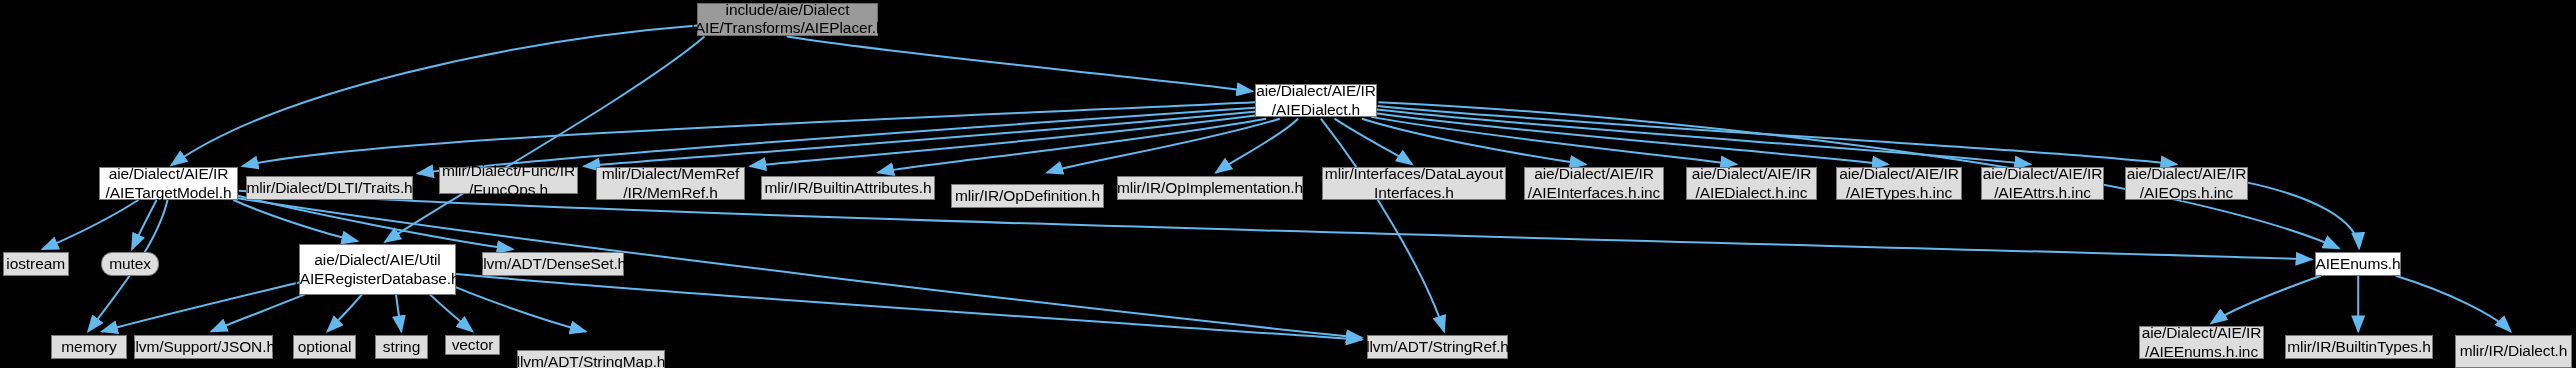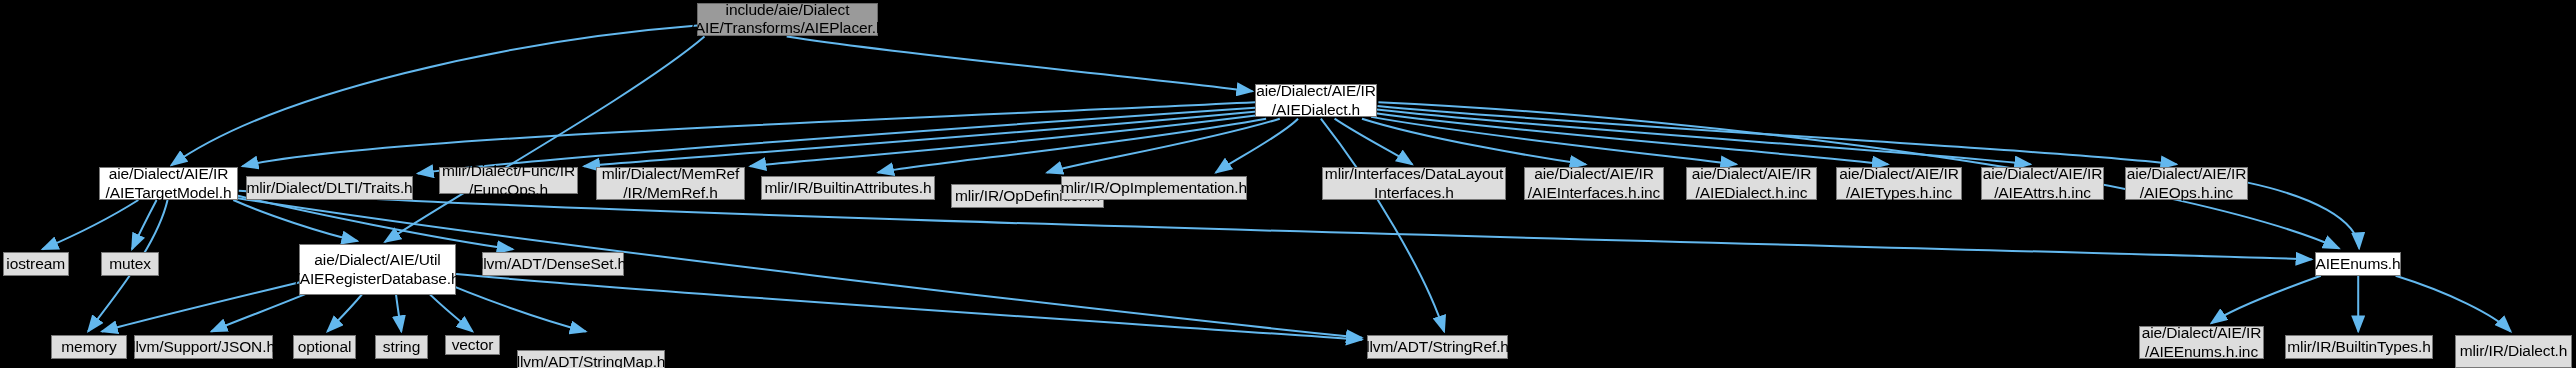--- a/index.html
+++ b/index.html
@@ -83,35 +83,35 @@
 /AIEDialect.h</div>
       <div class="node white" style="left: 99px; top: 167px; width: 139px; height: 33px;">aie/Dialect/AIE/IR
 /AIETargetModel.h</div>
       <div class="node" style="left: 246px; top: 176px; width: 167px; height: 24px;">mlir/Dialect/DLTI/Traits.h</div>
       <div class="node" style="left: 439px; top: 167px; width: 139px; height: 27px;">mlir/Dialect/Func/IR
 /FuncOps.h</div>
       <div class="node" style="left: 596px; top: 167px; width: 149px; height: 33px;">mlir/Dialect/MemRef
 /IR/MemRef.h</div>
       <div class="node" style="left: 761px; top: 176px; width: 174px; height: 24px;">mlir/IR/BuiltinAttributes.h</div>
       <div class="node" style="left: 951px; top: 184px; width: 153px; height: 24px;">mlir/IR/OpDefinition.h</div>
-      <div class="node" style="left: 1061px; top: 176px; width: 186px; height: 24px;">mlir/IR/OpImplementation.h</div>
+      <div class="node" style="left: 1117px; top: 176px; width: 186px; height: 24px;">mlir/IR/OpImplementation.h</div>
       <div class="node" style="left: 1322px; top: 167px; width: 184px; height: 33px;">mlir/Interfaces/DataLayout
 Interfaces.h</div>
       <div class="node" style="left: 1524px; top: 167px; width: 140px; height: 33px;">aie/Dialect/AIE/IR
 /AIEInterfaces.h.inc</div>
       <div class="node" style="left: 1686px; top: 167px; width: 131px; height: 33px;">aie/Dialect/AIE/IR
 /AIEDialect.h.inc</div>
       <div class="node" style="left: 1836px; top: 167px; width: 126px; height: 33px;">aie/Dialect/AIE/IR
 /AIETypes.h.inc</div>
       <div class="node" style="left: 1981px; top: 167px; width: 123px; height: 33px;">aie/Dialect/AIE/IR
 /AIEAttrs.h.inc</div>
       <div class="node" style="left: 2125px; top: 167px; width: 123px; height: 33px;">aie/Dialect/AIE/IR
 /AIEOps.h.inc</div>
       <div class="node" style="left: 2.7px; top: 252px; width: 66px; height: 24px;">iostream</div>
-      <div class="node" style="left: 101px; top: 252px; width: 58px; height: 24px;">mutex</div>
+      <div class="node" style="left: 101px; top: 252px; width: 58px; height: 24px; border-radius: 11px;">mutex</div>
       <div class="node white" style="left: 299px; top: 244px; width: 157px; height: 51px;">aie/Dialect/AIE/Util
 /AIERegisterDatabase.h</div>
       <div class="node" style="left: 482px; top: 252px; width: 142px; height: 24px;">llvm/ADT/DenseSet.h</div>
       <div class="node white" style="left: 2315px; top: 252px; width: 86px; height: 24px;">AIEEnums.h</div>
       <div class="node" style="left: 51px; top: 335px; width: 76px; height: 24px;">memory</div>
       <div class="node" style="left: 134px; top: 335px; width: 139px; height: 24px;">llvm/Support/JSON.h</div>
       <div class="node" style="left: 293px; top: 335px; width: 63px; height: 24px;">optional</div>
       <div class="node" style="left: 375px; top: 335px; width: 53px; height: 24px;">string</div>
       <div class="node" style="left: 445px; top: 335px; width: 55px; height: 20px; text-align: center;">vector</div>
       <div class="node" style="left: 517px; top: 350px; width: 148px; height: 24px;">llvm/ADT/StringMap.h</div>

